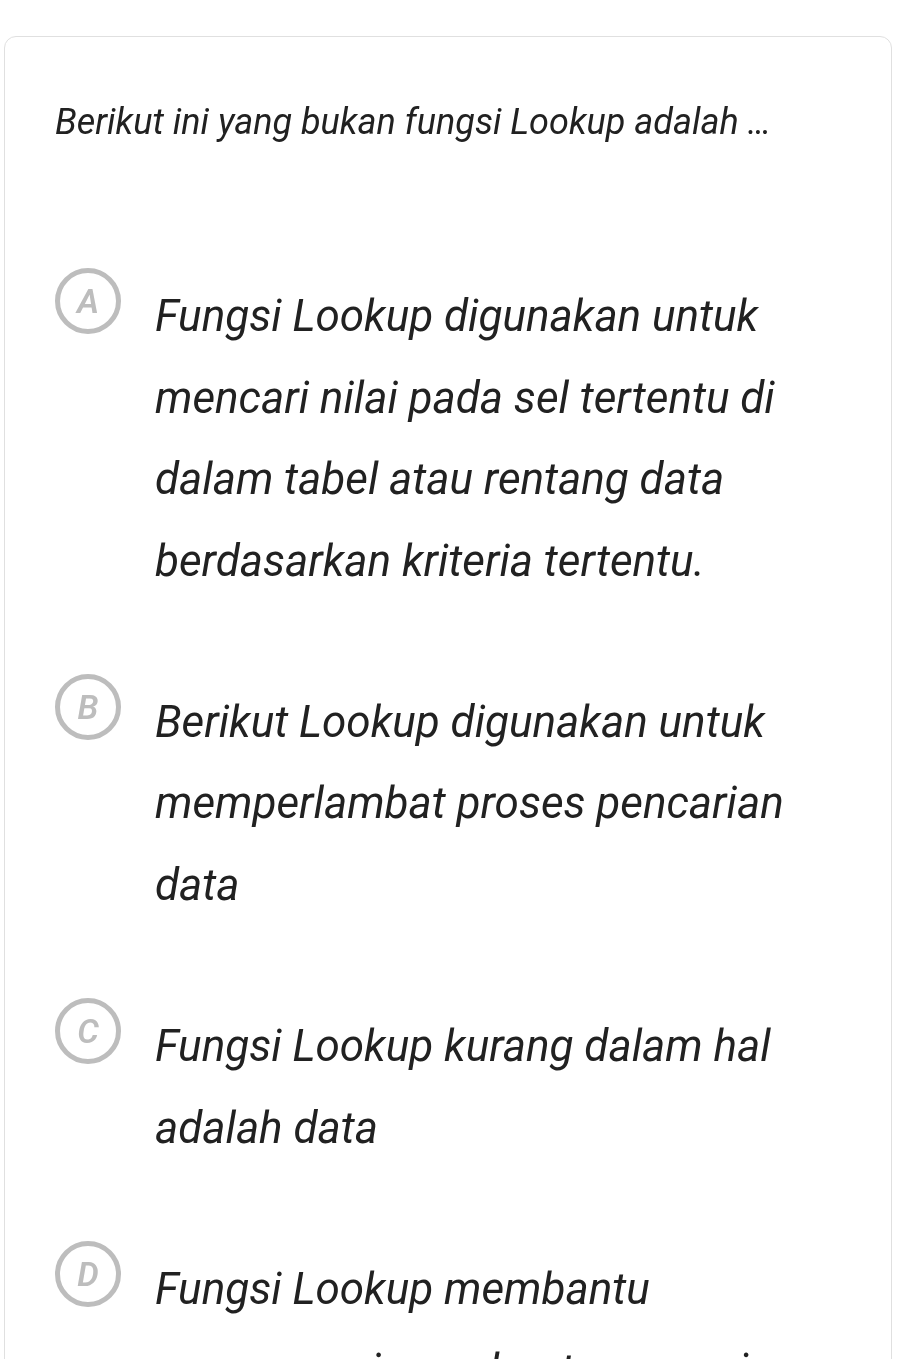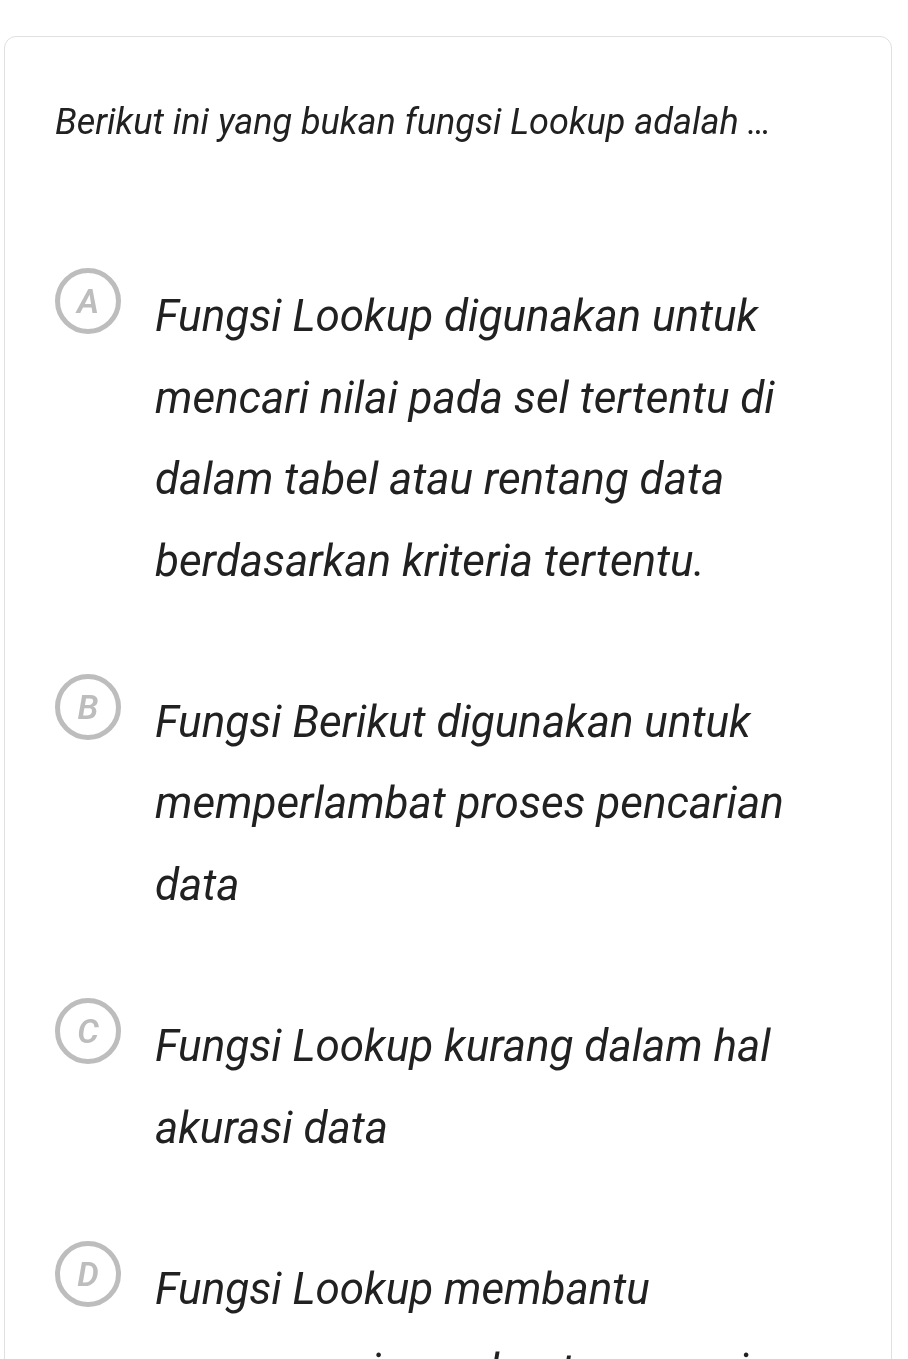--- a/index.html
+++ b/index.html
@@ -68,24 +68,24 @@
 
 <div class="card">
   <div class="question">Berikut ini yang bukan fungsi Lookup adalah …</div>
   <div class="options">
     <div class="option">
       <div class="option-letter">A</div>
       <div class="option-text">Fungsi Lookup digunakan untuk mencari nilai pada sel tertentu di dalam tabel atau rentang data berdasarkan kriteria tertentu.</div>
     </div>
     <div class="option">
       <div class="option-letter">B</div>
-      <div class="option-text">Fungsi Berikut digunakan untuk memperlambat proses pencarian data</div>
+      <div class="option-text">Berikut Lookup digunakan untuk memperlambat proses pencarian data</div>
     </div>
     <div class="option">
       <div class="option-letter">C</div>
-      <div class="option-text">Fungsi Lookup kurang dalam hal akurasi data</div>
+      <div class="option-text">Fungsi Lookup kurang dalam hal adalah data</div>
     </div>
     <div class="option">
       <div class="option-letter">D</div>
       <div class="option-text">Fungsi Lookup membantu mengurangi membantu manusia dalam menemukan data</div>
     </div>
   </div>
 </div>
 
 </body></html>

